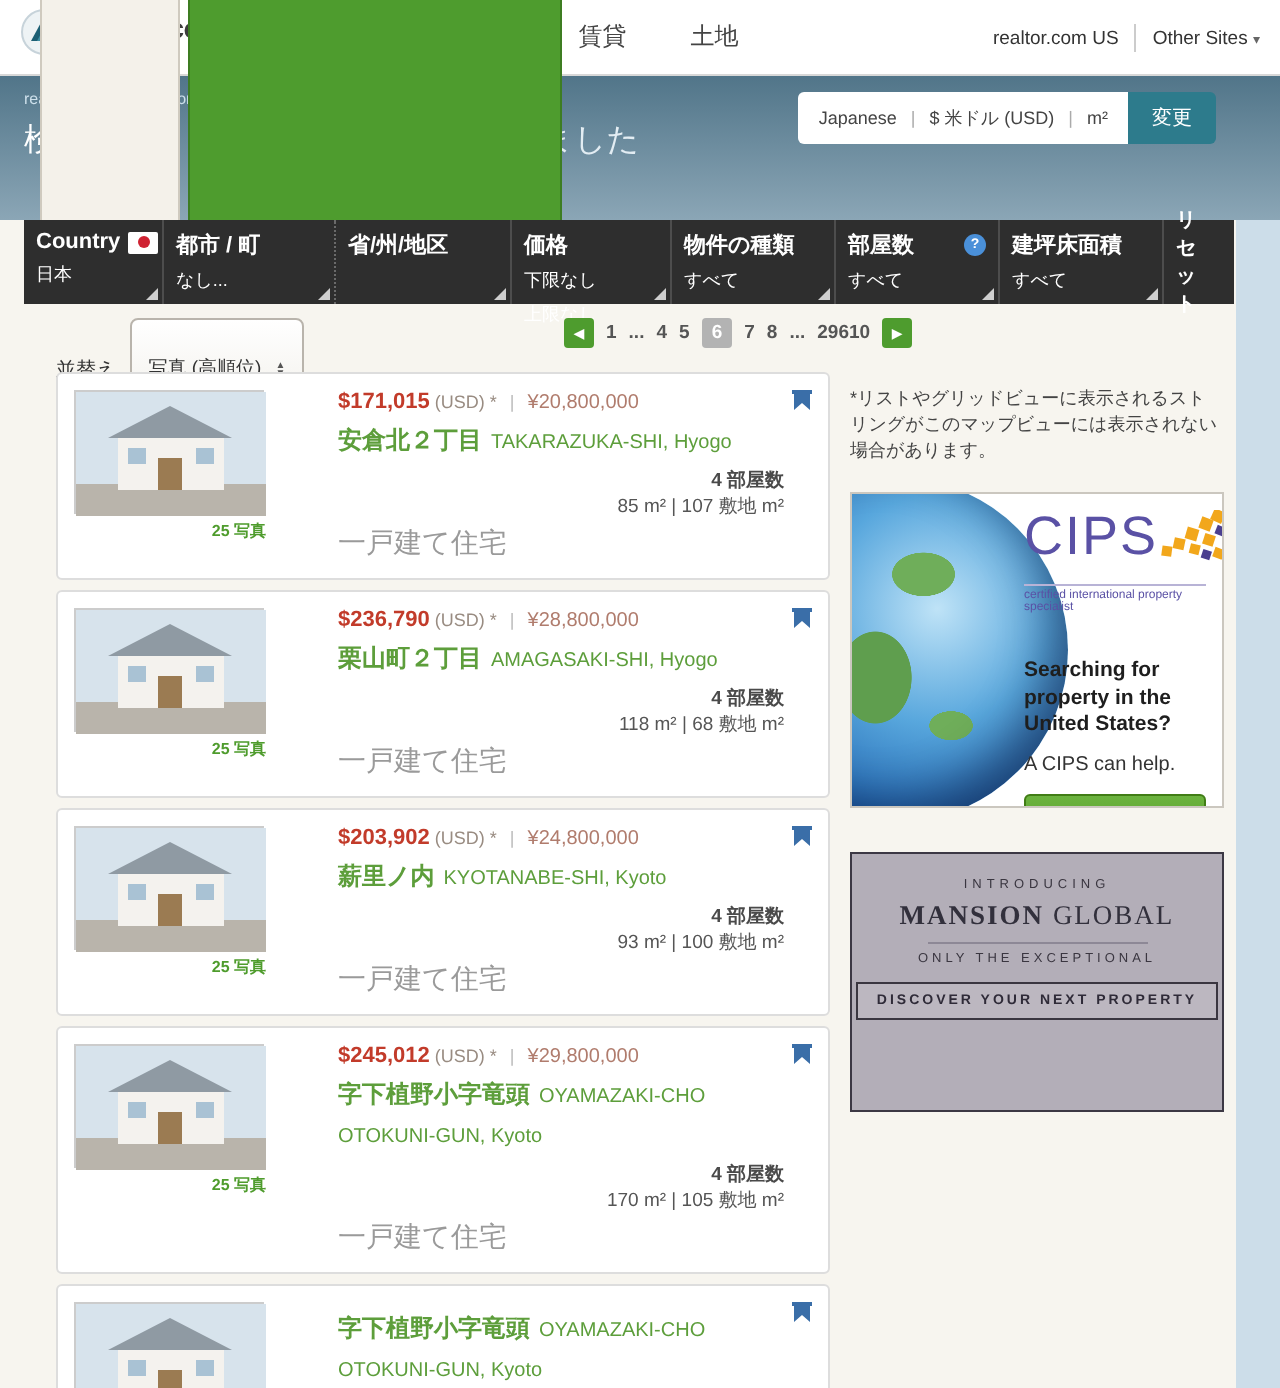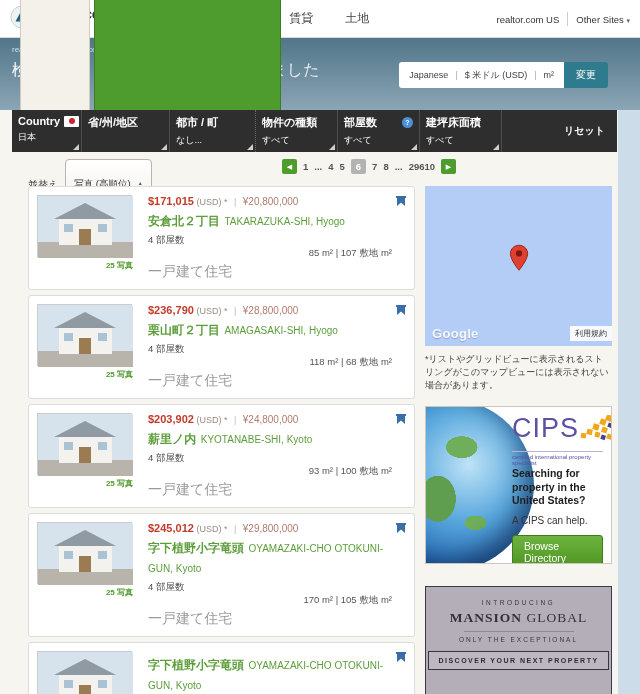--- a/index.html
+++ b/index.html
@@ -33,21 +33,21 @@
   .hero {
     width:640px; height:72px; position:relative;
     background:linear-gradient(#517589,#8ba6b6);
     padding:6px 12px 0;
   }
   .breadcrumb { font-size:8px; color:#cde0eb; }
   .breadcrumb span { color:#cde0eb; }
   .hero-title { margin-top:5px; font-size:16px; color:#fff; font-weight:normal; }
   .hero-title .t-bold { font-weight:bold; }
   .hero-title .t-rest { color:#e3edf3; }
-  .locale-bar { position:absolute; top:24px; right:32px; height:26px; display:flex; }
+  .locale-bar { position:absolute; top:8px; right:32px; height:26px; display:flex; }
   .locale-box { background:#fff; border-radius:3px 0 0 3px; display:flex; align-items:center; gap:7px; padding:0 10px; font-size:9px; color:#444; }
   .locale-box .lsep { color:#aaa; }
   .locale-change { width:44px; background:#2d7b8c; color:#fff; font-size:10px; font-weight:normal; display:flex; align-items:center; justify-content:center; border-radius:0 3px 3px 0; cursor:pointer; }
   .view-tabs { position:absolute; left:20px; bottom:0; display:flex; gap:4px; }
   .vtab { font-size:10px; font-weight:bold; padding:5px 14px 5px; border-radius:2px 2px 0 0; cursor:pointer; }
   .vtab.active { background:#f4f1ea; color:#3a3a3a; border:1px solid #cfcabf; border-bottom:none; }
   .vtab.map { background:#4e9c2e; color:#fff; border:1px solid #3d7d22; border-bottom:none; }
   
   .content { width:618px; background:#f7f5ef; min-height:584px; padding-bottom:20px; }
   
@@ -71,32 +71,32 @@
   .stepper { display:flex; flex-direction:column; line-height:.8; font-size:5px; color:#555; }
   .pagination { position:absolute; left:282px; top:7px; display:flex; align-items:center; gap:6px; }
   .pg-arrow { width:15px; height:15px; background:#4e9c2e; border-radius:2px; color:#fff; font-size:7px; display:flex; align-items:center; justify-content:center; cursor:pointer; }
   .page { font-size:9.5px; font-weight:bold; color:#555; cursor:pointer; }
   .page.current { background:#b3b3b3; color:#fff; padding:2px 5px; border-radius:2px; cursor:default; }
   
   .columns { display:flex; padding-left:28px; gap:10px; }
   .listings { width:387px; }
   
   .card { background:#fff; border:1px solid #ddd; border-radius:3px; padding:8px; margin-bottom:5px; display:flex; position:relative; min-height:88px; }
-  .photo-wrap { width:100px; margin-right:11px; flex:none; }
+  .photo-wrap { width:100px; margin-right:32px; flex:none; }
   .photo { width:95px; height:62px; border:1px solid #ccc; background:#d7e3ec; display:block; }
   .photo-count { display:block; text-align:right; font-size:8px; font-weight:bold; color:#4f9c2d; margin-top:3px; padding-right:4px; }
   .card-details { flex:1; padding-right:14px; }
   .price-row { font-size:9px; color:#998c82; }
   .price-usd { font-size:11px; font-weight:bold; color:#c23b2a; }
   .price-sep { color:#bbb; margin:0 4px; }
   .price-yen { font-size:10px; color:#b07c6d; }
   .title-row { margin-top:3px; line-height:1.25; }
   .l-title { font-size:12px; font-weight:bold; color:#5d9e3b; }
   .l-loc { font-size:10px; color:#5d9e3b; }
-  .l-rooms { font-size:9.5px; font-weight:normal; color:#4a4a4a; margin-top:4px; }
+  .l-rooms { font-size:9.5px; font-weight:bold; color:#4a4a4a; margin-top:4px;text-align:right; }
   .l-area { font-size:9.5px; color:#555; margin-top:0;text-align:right; }
   .l-type { font-size:14px; color:#9a9a9a; margin-top:3px; }
   .card-action { position:absolute; top:6px; right:7px; cursor:pointer; }
   
   .sidebar { width:187px; }
   .map-link { font-size:9.5px; font-weight:bold; color:#4f9c2d; margin:2px 0 7px; display:block; cursor:pointer; }
   .map { width:187px; height:160px; background:#b4cdf6; position:relative; }
   .map-pin { position:absolute; left:50%; top:36%; transform:translateX(-50%); }
   .google-logo { position:absolute; left:7px; bottom:5px; font-size:13px; font-weight:bold; color:#fff; opacity:.85; letter-spacing:.3px; text-shadow:0 1px 1px rgba(0,0,0,.25); }
   .map-terms { position:absolute; right:0; bottom:5px; background:rgba(255,255,255,.9); font-size:8px; color:#333; padding:2px 5px; cursor:pointer; }
@@ -108,21 +108,21 @@
       radial-gradient(ellipse 26px 18px at 58% 28%, #6fae5a 0 60%, transparent 61%),
       radial-gradient(ellipse 30px 38px at 44% 58%, #5f9e4e 0 60%, transparent 61%),
       radial-gradient(ellipse 18px 12px at 66% 72%, #6fae5a 0 60%, transparent 61%),
       radial-gradient(circle at 62% 38%, #bfe3f7 0%, #58a7dd 38%, #1e63b0 75%, #123f7a 100%);
     box-shadow:inset -8px -10px 24px rgba(0,0,30,.45);
   }
   .cips-body { position:relative; margin-left:86px; padding:8px 8px 0 0; }
   .cips-logo-row { display:flex; align-items:flex-start; }
   .cips-logo { font-size:27px; color:#5a51a5; letter-spacing:1px; line-height:1; }
   .cips-tagline { font-size:6px; color:#5a51a5; margin-top:2px; border-top:1px solid #b8b3d6; padding-top:2px; }
-  .cips-heading { font-size:10.5px; font-weight:bold; color:#1e1e1e; margin-top:1px; line-height:1.3; }
+  .cips-heading { font-size:10.5px; font-weight:bold; color:#1e1e1e; margin-top:22px; line-height:1.3; }
   .cips-sub { font-size:10px; color:#333; margin-top:7px; }
   .cips-btn { display:inline-block; margin-top:9px; background:linear-gradient(#6cb33f,#4e9420); border:1px solid #417d16; color:#fff; font-size:10.5px; padding:4px 11px; border-radius:3px; cursor:pointer; }
   
   .mansion { margin-top:22px; border:1px solid #3c3844; background:#b3aeb8; height:130px; text-align:center; padding-top:12px; position:relative; overflow:hidden; cursor:pointer; }
   .m-intro { font-size:6.5px; letter-spacing:2.5px; color:#3a3640; }
   .m-name { font-family:"Liberation Serif","DejaVu Serif",serif; font-size:13.5px; color:#32303c; letter-spacing:1px; margin-top:4px; }
   .m-name .mn1 { font-weight:bold; }
   .m-div { width:110px; border-top:1px solid #8d8896; margin:5px auto 4px; }
   .m-tag { font-size:6.5px; letter-spacing:2px; color:#3a3640; }
   .m-btn { display:inline-block; margin-top:8px; border:1px solid #3a3640; padding:5px 9px; font-size:7px; font-weight:bold; letter-spacing:1.5px; color:#2f2b38; background:rgba(255,255,255,.12); cursor:pointer; }
@@ -194,32 +194,40 @@
 
   <div class="filterbar">
     <div class="fcell fc0">
       <div class="flabel-row">
         <span class="flabel">Country</span>
         <span class="f-flag"></span>
       </div>
       <div class="fvalue">日本</div>
       <span class="corner"></span>
     </div>
+    <div class="fcell fc2">
+      <div class="flabel-row">
+          <span class="flabel">都市 / 町</span>
+        </div>
+      <div class="fvalue">なし...</div>
+      <span class="corner"></span>
+    </div>
     <div class="fcell fc1">
       <div class="flabel-row">
           <span class="flabel">省/州/地区</span>
         </div>
       <div class="fvalue"></div>
       <span class="corner"></span>
     </div>
-    <div class="fcell fc2">
-      <div class="flabel-row">
-          <span class="flabel">都市 / 町</span>
-        </div>
-      <div class="fvalue">なし...</div>
+    <div class="fcell fc3">
+      <div class="flabel-row">
+          <span class="flabel">価格</span>
+        </div>
+      <div class="fvalue">下限なし</div>
+      <div class="fvalue">上限なし</div>
       <span class="corner"></span>
     </div>
     <div class="fcell fc4">
       <div class="flabel-row">
           <span class="flabel">物件の種類</span>
         </div>
       <div class="fvalue">すべて</div>
       <span class="corner"></span>
     </div>
     <div class="fcell fc5">
@@ -451,30 +459,20 @@
       <svg width="12" height="11" viewBox="0 0 12 11">
         <path d="M2 10 L6 6.5 L10 10 L10 2 L2 2 Z" fill="#3a6ea8"></path>
         <rect x="1" y="0" width="10" height="2" fill="#3a6ea8"></rect>
       </svg>
     </span>
   </div>
 
 </div>
 
     <aside class="sidebar">
-      <div class="map">
-        <span class="map-pin">
-          <svg width="20" height="28" viewBox="0 0 22 30">
-            <path d="M11 1C5.5 1 1.5 5.2 1.5 10.3c0 6.8 9.5 18.2 9.5 18.2s9.5-11.4 9.5-18.2C20.5 5.2 16.5 1 11 1z" fill="#e0402f" stroke="#8e2015" stroke-width="1"></path>
-            <circle cx="11" cy="10" r="3.4" fill="#7a1a10"></circle>
-          </svg>
-        </span>
-        <span class="google-logo">Google</span>
-        <span class="map-terms">利用規約</span>
-      </div>
       <p class="disclaimer">*リストやグリッドビューに表示されるストリングがこのマップビューには表示されない場合があります。</p>
 
       <div class="cips">
         <div class="earth"></div>
         <div class="cips-body">
           <div class="cips-logo-row">
             <span class="cips-logo">CIPS</span>
             <span>
               <svg width="34" height="30" viewBox="0 0 34 30">
                 <g fill="#f2a71b">

